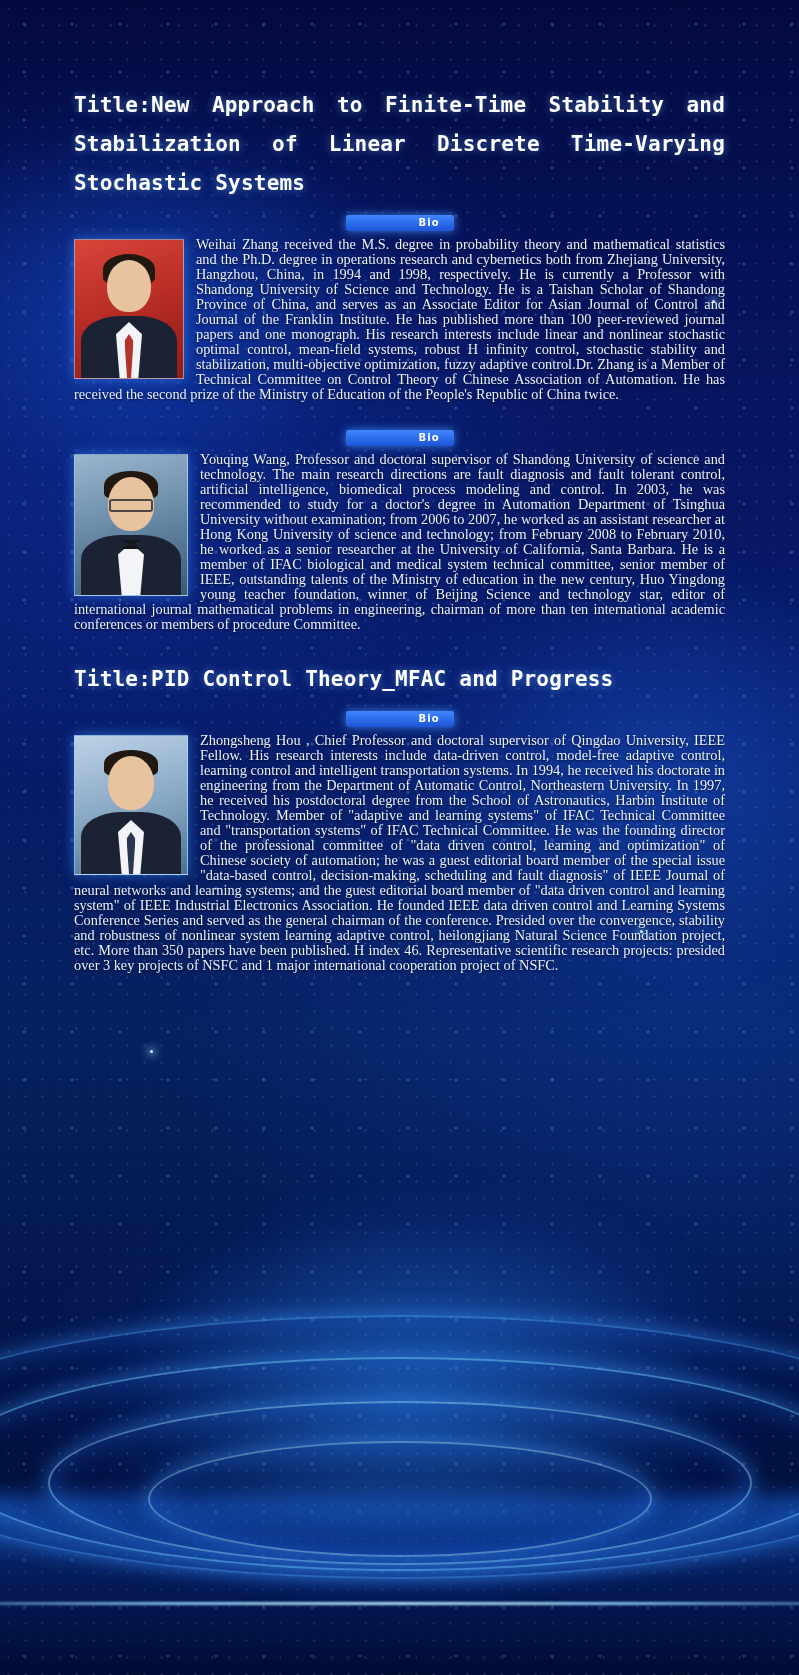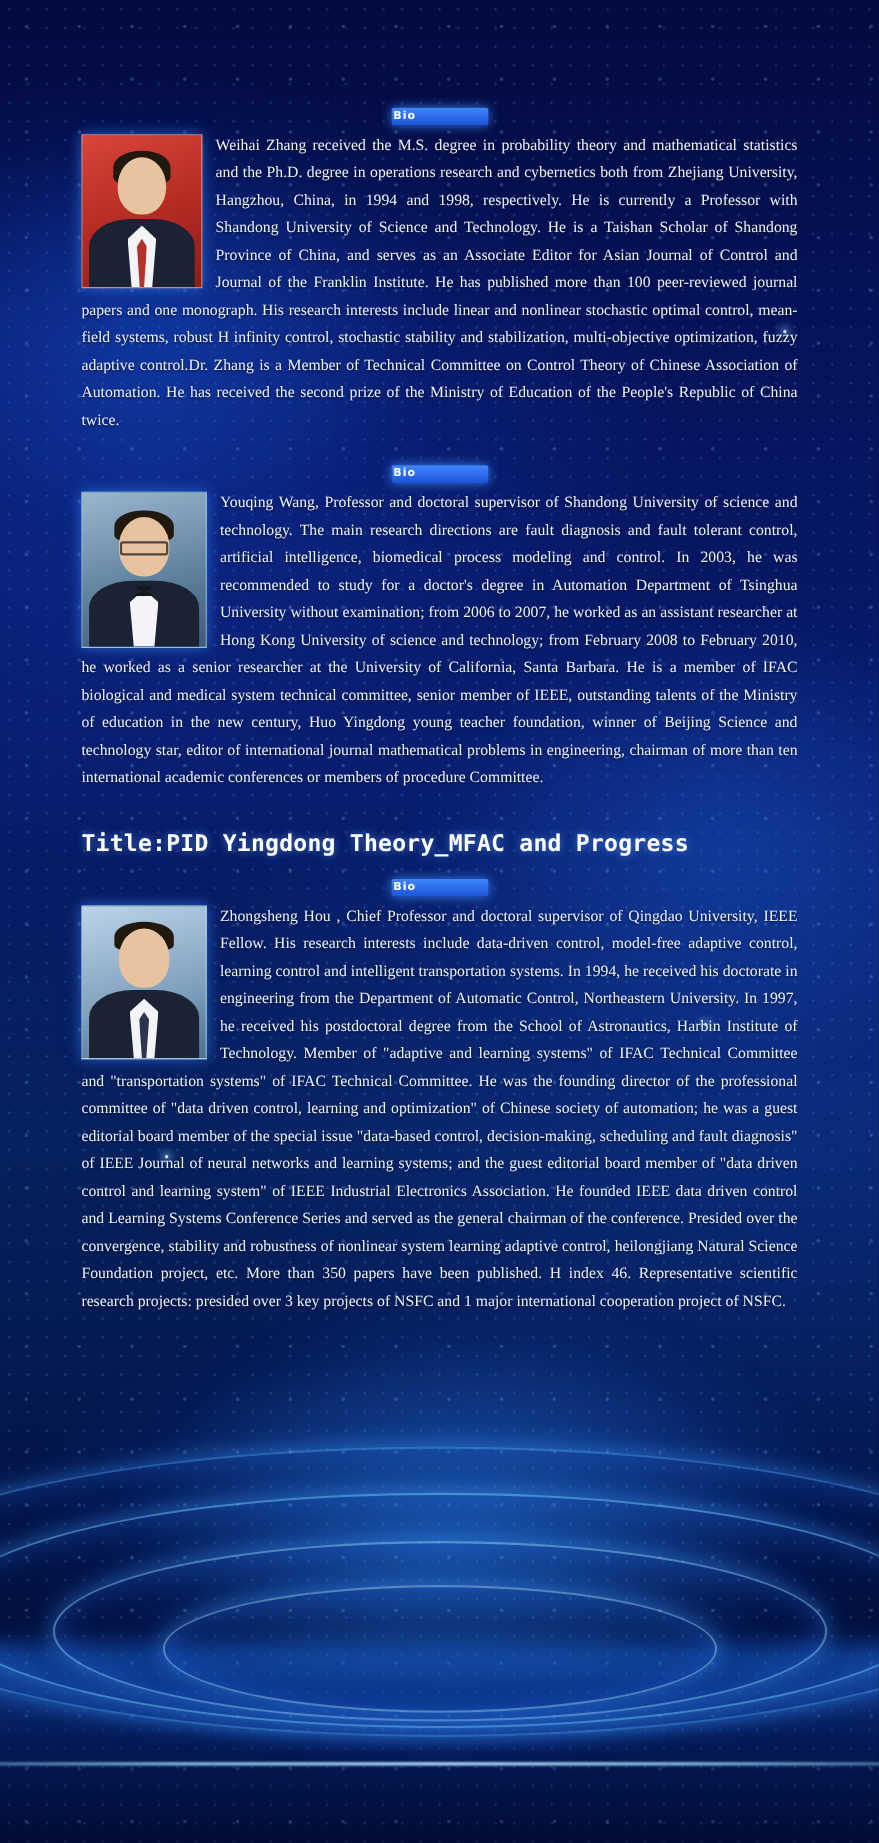--- a/index.html
+++ b/index.html
@@ -129,35 +129,35 @@
     margin: 0 0 6px 0;
   }
   .bio-badge-row {
     display: flex;
     justify-content: center;
     margin: 12px 0 6px 0;
   }
   .bio-badge {
     display: inline-block;
     min-width: 72px;
-    text-align: left;
-    padding: 2px 14px 3px 2px;
+    text-align: right;
+    padding: 2px 14px 3px 22px;
     font-family: "DejaVu Sans", sans-serif;
     font-size: 10px;
     font-weight: 700;
     letter-spacing: 1px;
     color: #ffffff;
     background: linear-gradient(180deg, #3f87ff 0%, #1c54d8 100%);
     border-radius: 2px;
     box-shadow: 0 0 10px rgba(70,150,255,0.8);
   }
   .bio-body {
     color: #eaf3ff;
     font-size: 14.3px;
-    line-height: 25px;
+    line-height: 15px;
     text-align: justify;
     text-shadow: 0 1px 2px rgba(0,10,40,0.9);
   }
   .bio-body p { margin: 0; }
   .portrait {
     float: left;
     margin: 2px 12px 4px 0;
     border: 1px solid rgba(180,220,255,0.55);
     box-shadow: 0 0 12px rgba(60,140,255,0.6);
     display: block;
@@ -244,20 +244,21 @@
   <div class="glow-streak streak-c"></div>
 
   <div class="sparkle" style="left:96px; top:560px;"></div>
   <div class="sparkle" style="left:712px; top:300px;"></div>
   <div class="sparkle" style="left:640px; top:930px;"></div>
   <div class="sparkle" style="left:150px; top:1050px;"></div>
 
   <div class="content">
 
     <section class="talk">
+      <h2 class="talk-title">Title:New Approach to Finite-Time Stability and Stabilization of Linear Discrete Time-Varying Stochastic Systems</h2>
       <div class="bio-badge-row">
         <span class="bio-badge">Bio</span>
       </div>
       <div class="bio-body clearfix">
         <div class="portrait ph p1">
           <div class="hair" style="width:52px; height:30px; top:14px;"></div>
           <div class="head" style="width:44px; height:52px; top:20px;"></div>
           <div class="body" style="width:96px; height:62px;"></div>
           <div class="shirt" style="height:56px;"></div>
           <div class="tie" style="height:44px;"></div>
@@ -277,21 +278,21 @@
           <div class="glasses" style="width:40px; top:44px;"></div>
           <div class="body" style="width:100px; height:60px;"></div>
           <div class="shirt" style="height:52px;"></div>
           <div class="bowtie" style="bottom:46px;"></div>
         </div>
         <p>Youqing Wang, Professor and doctoral supervisor of Shandong University of science and technology. The main research directions are fault diagnosis and fault tolerant control, artificial intelligence, biomedical process modeling and control. In 2003, he was recommended to study for a doctor's degree in Automation Department of Tsinghua University without examination; from 2006 to 2007, he worked as an assistant researcher at Hong Kong University of science and technology; from February 2008 to February 2010, he worked as a senior researcher at the University of California, Santa Barbara. He is a member of IFAC biological and medical system technical committee, senior member of IEEE, outstanding talents of the Ministry of education in the new century, Huo Yingdong young teacher foundation, winner of Beijing Science and technology star, editor of international journal mathematical problems in engineering, chairman of more than ten international academic conferences or members of procedure Committee.</p>
       </div>
     </section>
 
     <section class="talk" style="margin-top:28px;">
-      <h2 class="talk-title">Title:PID Yingdong Theory_MFAC and Progress</h2>
+      <h2 class="talk-title">Title:PID Control Theory_MFAC and Progress</h2>
       <div class="bio-badge-row">
         <span class="bio-badge">Bio</span>
       </div>
       <div class="bio-body clearfix">
         <div class="portrait ph p3">
           <div class="hair" style="width:54px; height:26px; top:14px;"></div>
           <div class="head" style="width:46px; height:54px; top:20px;"></div>
           <div class="body" style="width:100px; height:62px;"></div>
           <div class="shirt" style="height:54px;"></div>
           <div class="tie" style="height:42px; background:#2b3550;"></div>

